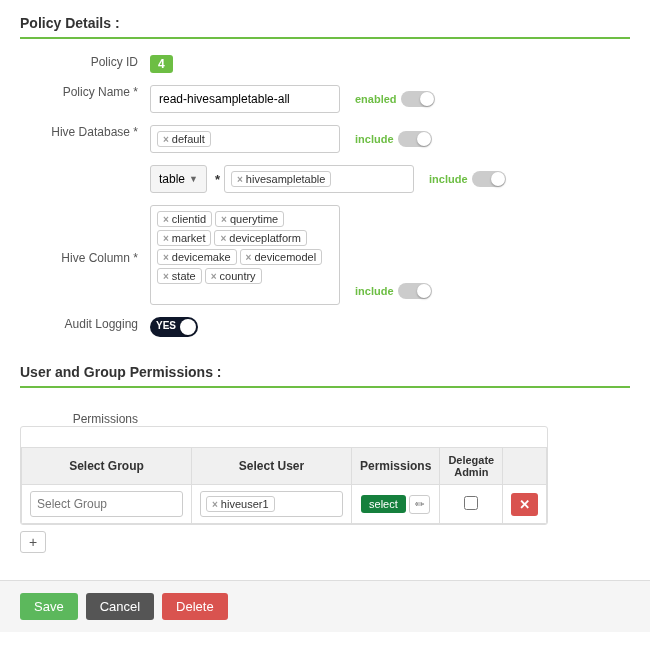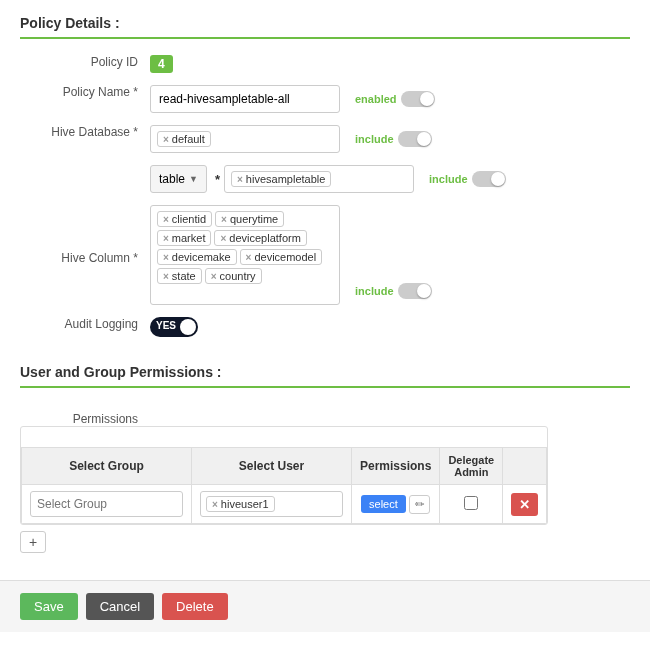--- a/index.html
+++ b/index.html
@@ -244,21 +244,21 @@
       border-radius: 3px;
       padding: 3px 5px;
       display: flex;
       align-items: center;
       gap: 3px;
       min-height: 26px;
       background: #fff;
     }
 
     .perm-btn {
-      background: #3b82f6;
+      background: #15803d;
       color: #fff;
       border: none;
       border-radius: 3px;
       padding: 3px 8px;
       font-size: 11px;
       cursor: pointer;
     }
 
     .perm-edit-btn {
       background: none;

